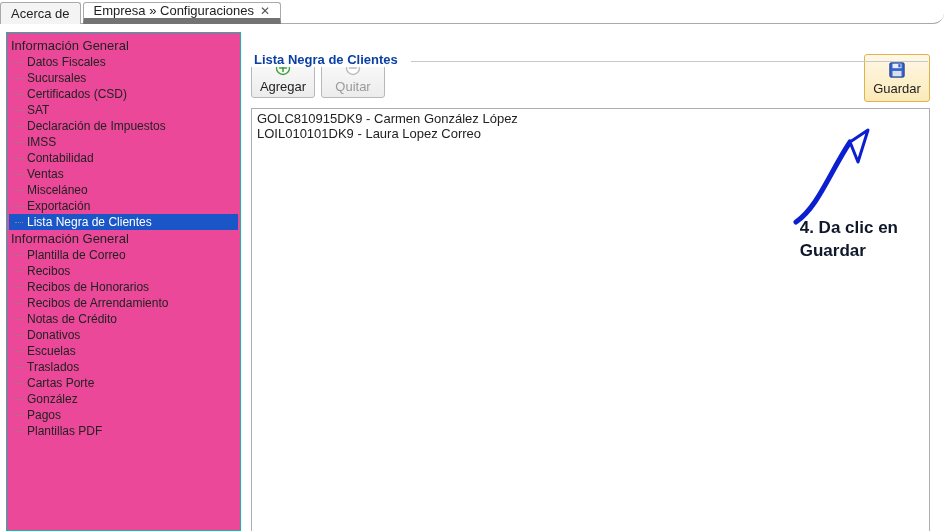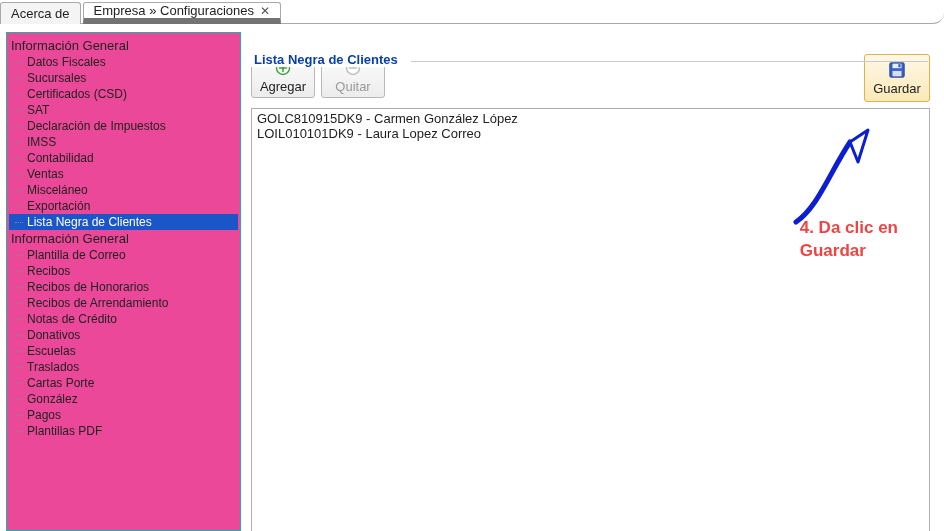--- a/index.html
+++ b/index.html
@@ -158,21 +158,21 @@
     overflow: auto;
     padding: 2px 4px;
   }
   .list-row {
     font-size: 13px;
     padding: 0 1px;
     white-space: nowrap;
   }
   .annotation {
     position: absolute;
-    color: #ef4444;
+    color: #0f172a;
     font-weight: bold;
     font-size: 17px;
     line-height: 1.35;
     right: 40px;
     top: 185px;
     pointer-events: none;
   }
   .arrow-svg {
     position: absolute;
     right: 50px;

